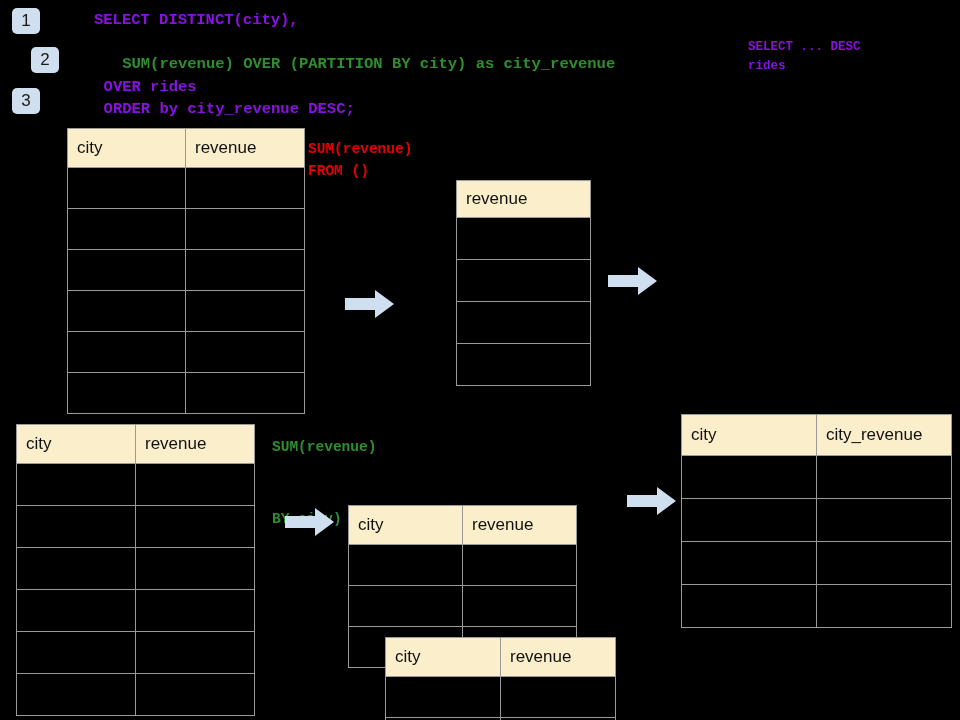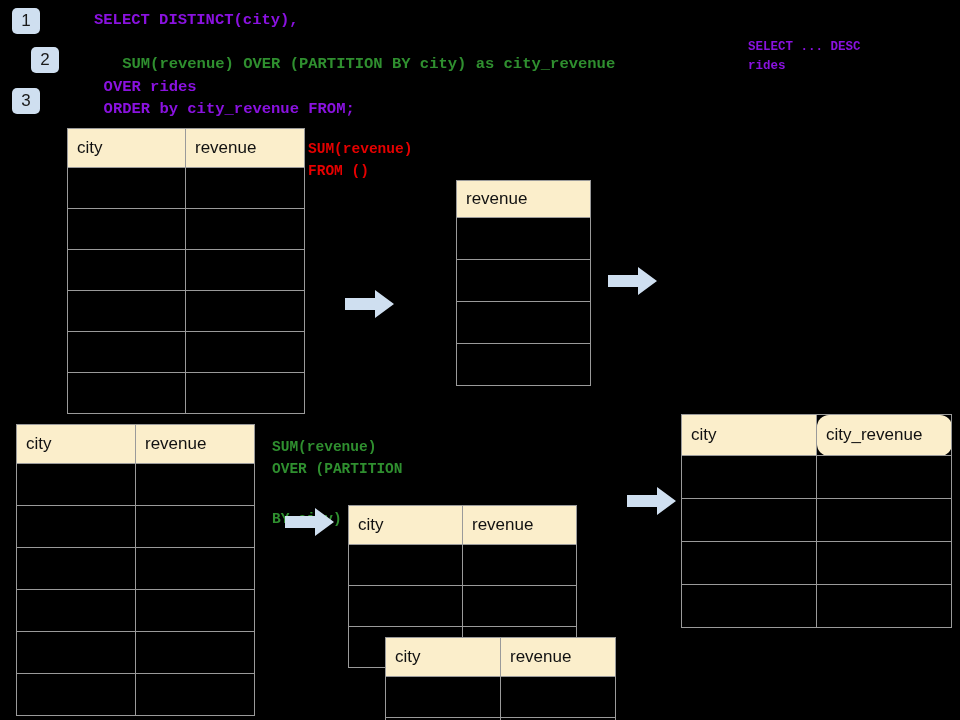--- a/index.html
+++ b/index.html
@@ -100,30 +100,29 @@
 
 <div id="canvas">
 
   <div class="badge" style="left:12px; top:8px;">1</div>
   <div class="badge" style="left:31px; top:47px;">2</div>
   <div class="badge" style="left:12px; top:88px;">3</div>
 
   <div class="code code-purple" style="left:94px; top:11px;">SELECT DISTINCT(city),</div>
   <div class="code code-green" style="left:85px; top:55px;">    SUM(revenue) OVER (PARTITION BY city) as city_revenue</div>
   <div class="code code-purple" style="left:85px; top:78px;">  OVER rides</div>
-  <div class="code code-purple" style="left:85px; top:100px;">  ORDER by city_revenue FROM;</div>
+  <div class="code code-purple" style="left:85px; top:100px;">  ORDER by city_revenue DESC;</div>
 
   <div class="side-note" style="left:748px; top:38px;">SELECT ... DESC</div>
   <div class="side-note" style="left:748px; top:57px;">rides</div>
 
   <div class="annot annot-red" style="left:308px; top:138px;">SUM(revenue)</div>
   <div class="annot annot-red" style="left:308px; top:160px;">FROM ()</div>
 
   <div class="annot annot-green" style="left:272px; top:436px;">SUM(revenue)</div>
-  <div class="annot annot-green" style="left:272px; top:458px;">OVER (PARTITION</div>
   <div class="annot annot-green" style="left:272px; top:480px;margin-top:28px;">BY city)</div>
 
   <table class="tbl" style="left:67px; top:128px; width:237px;">
     <colgroup>
         <col style="width:118px">
         <col style="width:119px">
       </colgroup>
     <tbody>
       <tr>
         <td class="hd" style="height:38px;">city</td>
@@ -287,21 +286,21 @@
   </div>
 
   <table class="tbl" style="left:681px; top:414px; width:270px;">
     <colgroup>
         <col style="width:135px">
         <col style="width:135px">
       </colgroup>
     <tbody>
       <tr>
         <td class="hd" style="height:40px;">city</td>
-        <td class="hd" style="height:40px;border-radius:12px;">city_revenue</td>
+        <td class="hd" style="height:40px;">city_revenue</td>
       </tr>
       <tr>
           <td style="height:42px;"></td>
           <td></td>
         </tr>
       <tr>
           <td style="height:42px;"></td>
           <td></td>
         </tr>
       <tr>

